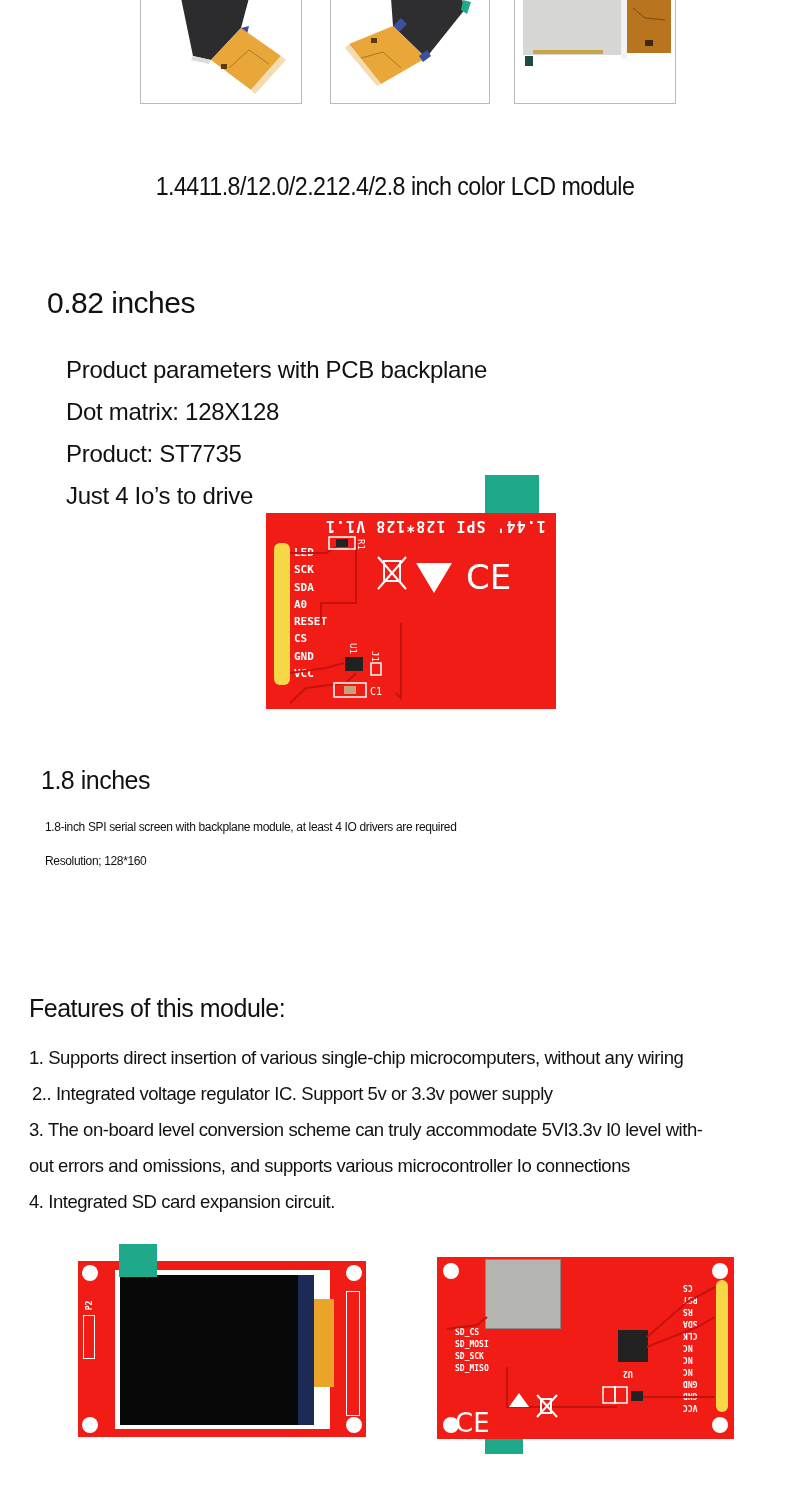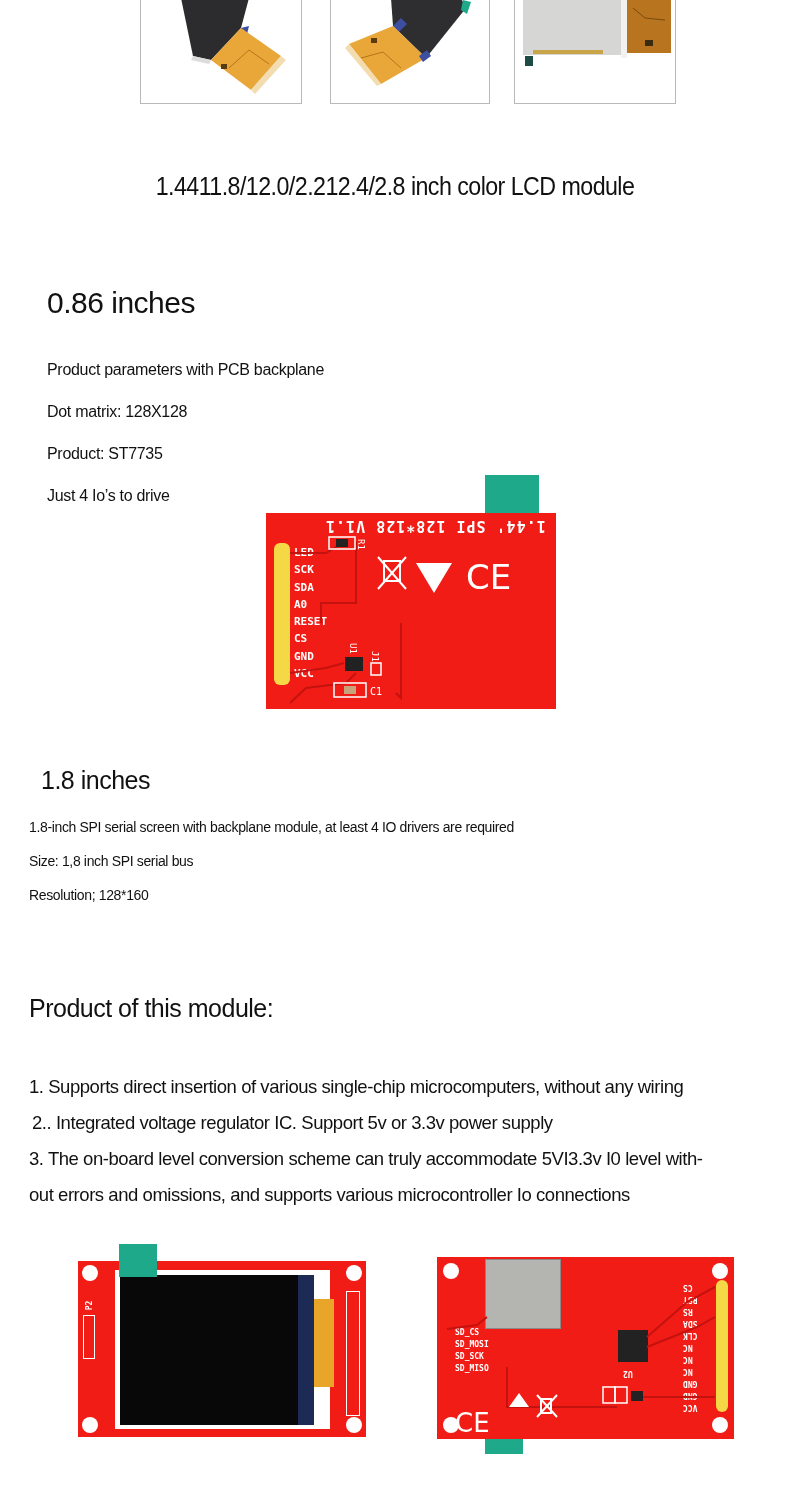--- a/index.html
+++ b/index.html
@@ -1,23 +1,23 @@
 <!DOCTYPE html>
 <html><head>
 <meta charset="utf-8">
 <style>
   html,body{margin:0;padding:0;background:#fff;}
   body{width:790px;height:1500px;position:relative;overflow:hidden;font-family:"Liberation Sans",sans-serif;color:#111;}
   .abs{position:absolute;}
   .thumb{position:absolute;top:-2px;height:106px;border:1px solid #b9b9b9;border-top:none;background:#fff;overflow:hidden;box-sizing:border-box;}
   .t-title{left:0;width:790px;top:172px;text-align:center;font-size:25px;letter-spacing:-0.6px;transform:scaleX(0.93);}
   .h-big{font-size:30px;letter-spacing:-0.5px;}
-  .p-big{font-size:16px;letter-spacing:-0.3px;line-height:42px;}
+  .p-big{font-size:24px;letter-spacing:-0.3px;line-height:42px;margin-left:19px;}
   .h-mid{font-size:25px;letter-spacing:-0.5px;}
-  .p-small{font-size:14px;letter-spacing:-0.35px;line-height:34px;white-space:nowrap;}
+  .p-small{font-size:12px;letter-spacing:-0.35px;line-height:34px;white-space:nowrap;margin-left:16px;}
   .p-feat{font-size:18.5px;letter-spacing:-0.45px;line-height:36px;white-space:nowrap;}
   .pcb-red{background:#f11c16;}
   .pcb-text{color:#fff;font-family:"DejaVu Sans Mono",monospace;font-weight:bold;}
   .hole{position:absolute;width:16px;height:16px;border-radius:8px;background:#fff;}
   .tab-green{position:absolute;background:#1ea98a;}
 </style>
 </head>
 <body>
 
 <div class="thumb" style="left:140px;width:162px;">
@@ -50,21 +50,21 @@
     <rect x="10" y="58" width="8" height="10" fill="#1e4a44"></rect>
     <rect x="106" y="0" width="6" height="60" fill="#f2f2f2"></rect>
     <rect x="112" y="0" width="44" height="55" fill="#b8741e"></rect>
     <polyline points="118,10 130,20 150,22" stroke="#7a4a0e" fill="none" stroke-width="1"></polyline>
     <rect x="130" y="42" width="8" height="6" fill="#3a2a10"></rect>
   </svg>
 </div>
 
 <div class="abs t-title">1.4411.8/12.0/2.212.4/2.8 inch color LCD module</div>
 
-<div class="abs h-big" style="left:47px;top:286px;">0.86 inches</div>
+<div class="abs h-big" style="left:47px;top:286px;">0.82 inches</div>
 <div class="abs p-big" style="left:47px;top:349px;">
   <div>Product parameters with PCB backplane</div>
   <div>Dot matrix: 128X128</div>
   <div>Product: ST7735</div>
   <div>Just 4 Io’s to drive</div>
 </div>
 
 <div class="abs" style="left:266px;top:475px;width:290px;height:235px;">
   <div class="tab-green" style="left:219px;top:0;width:54px;height:38px;"></div>
   <div class="abs pcb-red" style="left:0;top:38px;width:290px;height:196px;">
@@ -110,30 +110,30 @@
       <polygon points="150,50 186,50 168,80" fill="#fff"></polygon>
 
       <text x="200" y="76" fill="#fff" font-size="34" font-family="DejaVu Sans">CE</text>
     </svg>
   </div>
 </div>
 
 <div class="abs h-mid" style="left:41px;top:766px;">1.8 inches</div>
 <div class="abs p-small" style="left:29px;top:810px;">
   <div>1.8-inch SPI serial screen with backplane module, at least 4 IO drivers are required</div>
-  <div>Size: 1,8 inch SPI serial bus</div>
   <div>Resolution; 128*160</div>
 </div>
 
-<div class="abs h-mid" style="left:29px;top:994px;">Product of this module:</div>
-<div class="abs p-feat" style="left:29px;top:1069px;">
+<div class="abs h-mid" style="left:29px;top:994px;">Features of this module:</div>
+<div class="abs p-feat" style="left:29px;top:1040px;">
   <div>1. Supports direct insertion of various single-chip microcomputers, without any wiring</div>
   <div style="padding-left:3px;">2.. Integrated voltage regulator IC. Support 5v or 3.3v power supply</div>
   <div>3. The on-board level conversion scheme can truly accommodate 5VI3.3v I0 level with-</div>
   <div>out errors and omissions, and supports various microcontroller Io connections</div>
+  <div>4. Integrated SD card expansion circuit.</div>
 </div>
 
 <div class="abs" style="left:78px;top:1244px;width:288px;height:198px;">
   <div class="abs pcb-red" style="left:0;top:17px;width:288px;height:176px;">
     <div class="hole" style="left:4px;top:4px;"></div>
     <div class="hole" style="right:4px;top:4px;"></div>
     <div class="hole" style="left:4px;bottom:4px;"></div>
     <div class="hole" style="right:4px;bottom:4px;"></div>
     <div class="abs" style="left:37px;top:9px;width:215px;height:159px;background:#fff;"></div>
     <div class="abs" style="left:42px;top:14px;width:178px;height:150px;background:#080808;"></div>

